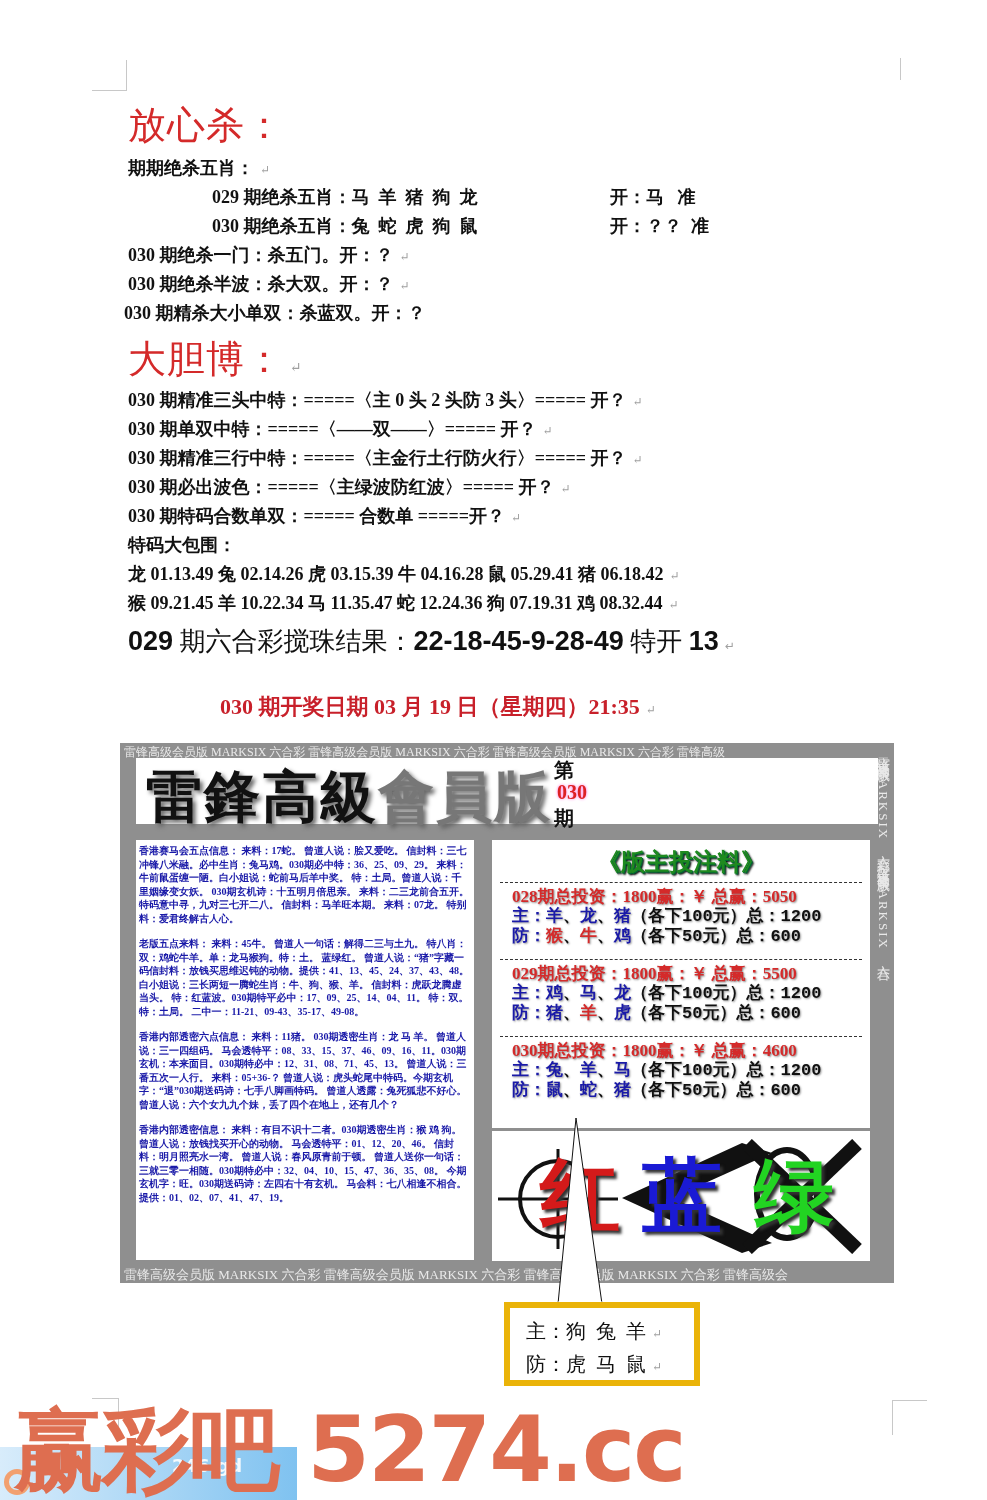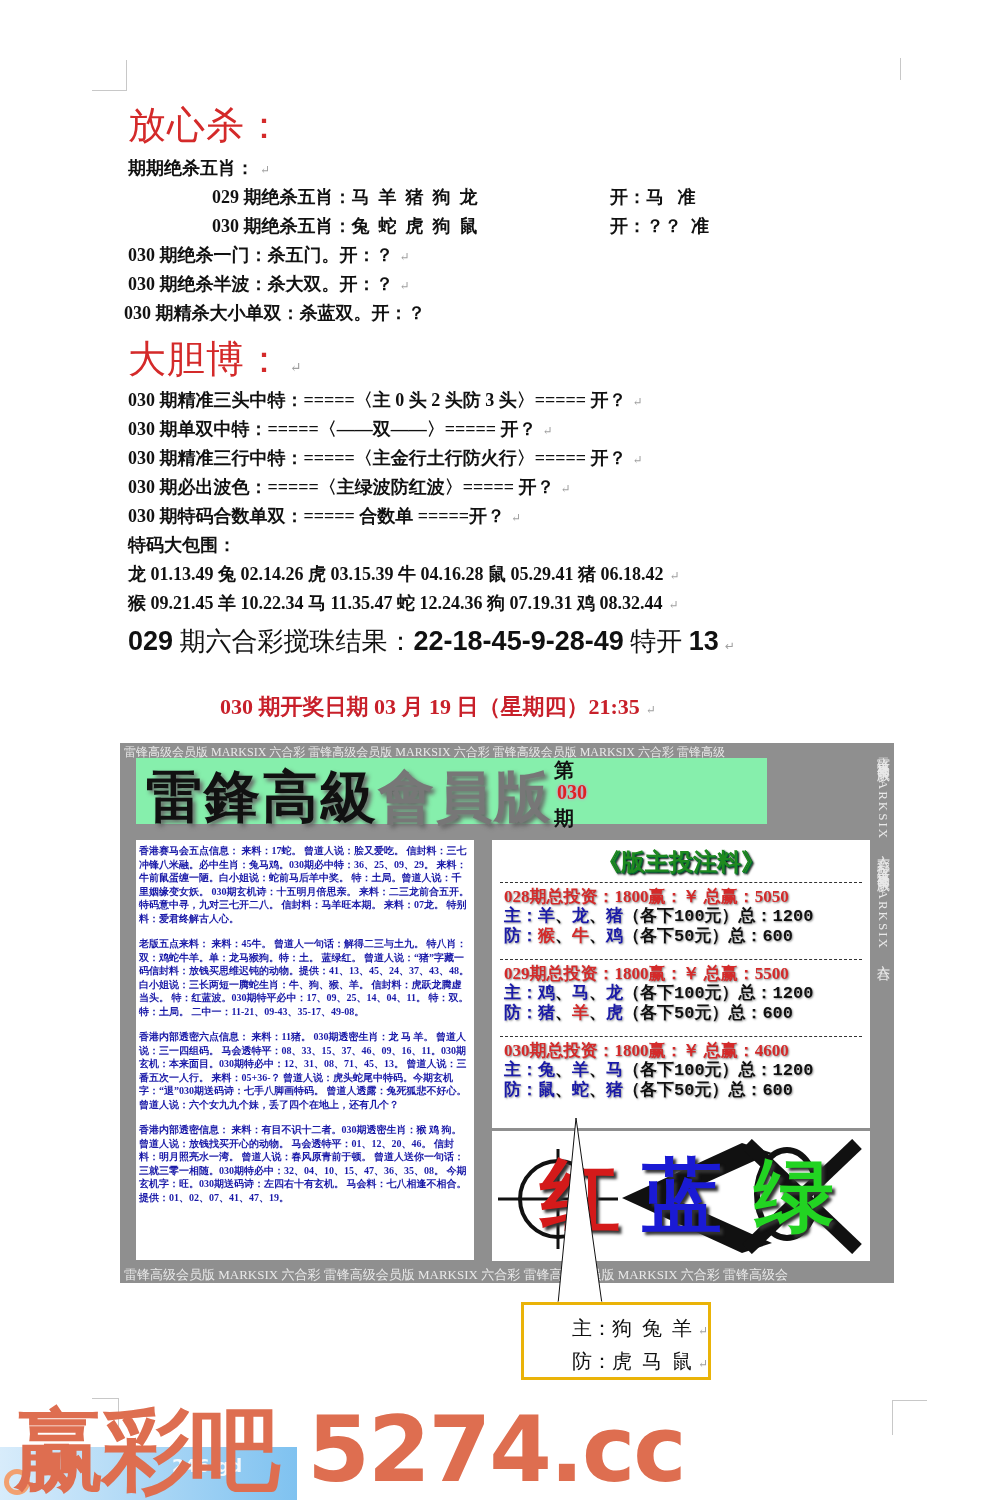--- a/index.html
+++ b/index.html
@@ -13,51 +13,51 @@
   .result { position:absolute; left:128px; top:624px; font-family:"Liberation Sans","DejaVu Sans",sans-serif; font-weight:bold; font-size:27px; white-space:pre; }
   .result .cn { font-family:"Liberation Serif","DejaVu Serif",serif; font-weight:normal; font-size:26px; }
   .draw { position:absolute; left:220px; top:692px; color:#c8202a; font-weight:bold; font-size:22px; white-space:pre; }
 
   
   .banner { position:absolute; left:120px; top:743px; width:774px; height:540px; background:#8f8f8f; }
   .strip { position:absolute; color:#e9e9e9; font-size:12px; white-space:nowrap; overflow:hidden; }
   .strip-top { left:4px; top:1px; width:760px; height:32px; }
   .strip-bot { left:4px; bottom:1px; width:770px; height:16px; font-size:13px; }
   .strip-side { right:2px; top:4px; width:16px; height:520px; writing-mode:vertical-rl; font-size:13px; letter-spacing:2px; }
-  .title-box { position:absolute; left:16px; top:15px; width:631px; height:66px; background:#86efac; }
+  .title-box { position:absolute; left:16px; top:15px; width:742px; height:66px; background:#ffffff; }
   .title-text { position:absolute; left:10px; top:2px; font-family:"DejaVu Sans","Liberation Sans",sans-serif; font-weight:bold; font-size:56px; letter-spacing:2px; text-shadow:3px 3px 4px #666; white-space:nowrap; }
   .title-text .g1 { color:#111; }
   .title-text .g2 { color:#777; }
   .issue { position:absolute; left:405px; top:2px; width:46px; text-align:center; font-weight:bold; line-height:1; }
   .issue .di { font-size:20px; color:#111; display:block; }
   .issue .num { font-size:20px; color:#d22; display:block; margin:2px 0; text-shadow:0 0 3px #f6d;text-align:right; }
   .issue .qi { font-size:20px; color:#111; display:block; margin-top:6px; }
 
   .left-panel { position:absolute; left:16px; top:97px; width:338px; height:420px; background:#fff; overflow:hidden; }
   .lp-title { text-align:center; color:#d42a2a; font-size:24px; font-weight:bold; margin-top:8px; text-shadow:1px 1px 1px #888; }
   .lp-body { color:#1a1aa8; font-size:10px; line-height:13.5px; padding:4px 3px 0 3px; font-weight:bold; }
   .lp-body p { margin:0 0 12px 0; }
 
   .right-panel { position:absolute; left:372px; top:97px; width:378px; height:288px; background:#fff; }
   .rp-title { text-align:center; color:#1f8a1f; font-size:24px; font-weight:bold; margin-top:6px; text-shadow:1px 1px 0 #063, 2px 2px 2px #000; }
   .dash { border-top:1px dashed #333; margin:4px 8px; height:0; }
-  .bet { padding:0 12px; }
+  .bet { padding:0 20px; }
   .bet .hd { color:#d42a2a; font-size:17px; font-weight:bold; text-shadow:1px 1px 2px #888; line-height:20px; }
   .bet .ln { font-size:17px; font-weight:bold; line-height:20px; text-shadow:1px 1px 2px #999; color:#111;font-family:Liberation Mono, monospace; }
   .bet .lbl { color:#1a1aa8; }
   .bet .b { color:#1a1aa8; }
   .bet .r { color:#d42a2a; }
 
   .rgb-panel { position:absolute; left:372px; top:388px; width:378px; height:130px; background:#fff; overflow:hidden; }
   .rgb { position:absolute; top:15px; font-family:"DejaVu Sans",sans-serif; font-weight:bold; font-size:80px; line-height:100px; }
   .rgb.red { left:48px; color:#d41a1a; text-shadow:3px 3px 3px #333; }
   .rgb.blue { left:150px; color:#1a1ad4; text-shadow:3px 3px 3px #333; }
   .rgb.green { left:262px; color:#22d422; text-shadow:3px 3px 3px #333; }
 
-  .callout { position:absolute; left:521px; top:1302px; width:184px; height:72px; border:3px solid #eab308; background:#fff;text-align:right; }
+  .callout { position:absolute; left:504px; top:1302px; width:184px; height:72px; border:6px solid #eab308; background:#fff; }
   .callout .row { font-size:20px; padding-left:16px; line-height:30px; white-space:pre; }
   .callout .row:first-child { margin-top:8px; }
 
   .wm { position:absolute; left:14px; top:1390px; color:#de6e50; font-family:"DejaVu Sans","Liberation Sans",sans-serif; font-weight:bold; font-size:90px; letter-spacing:-2px; white-space:nowrap; }
   .wm2 { position:absolute; left:0; top:1447px; width:297px; height:53px; background:linear-gradient(90deg,#d8ecfb,#7fc2f0); }
   .wm2 span { position:absolute; left:172px; top:8px; color:#ffffff; font-family:"DejaVu Sans",sans-serif; font-weight:bold; font-size:18px; opacity:0.9; }
   .wm2 .dot { position:absolute; left:4px; top:22px; width:26px; height:26px; border-radius:50%; border:5px solid #f2a070; box-sizing:border-box; }
 </style>
 </head>
 <body>

